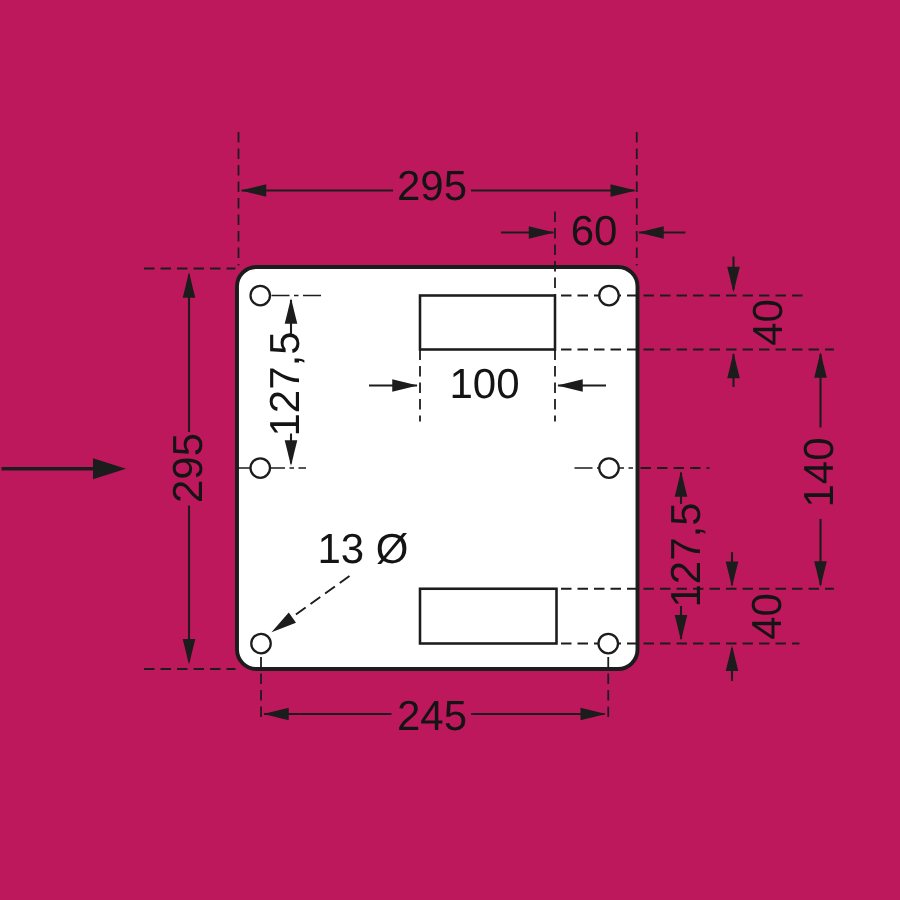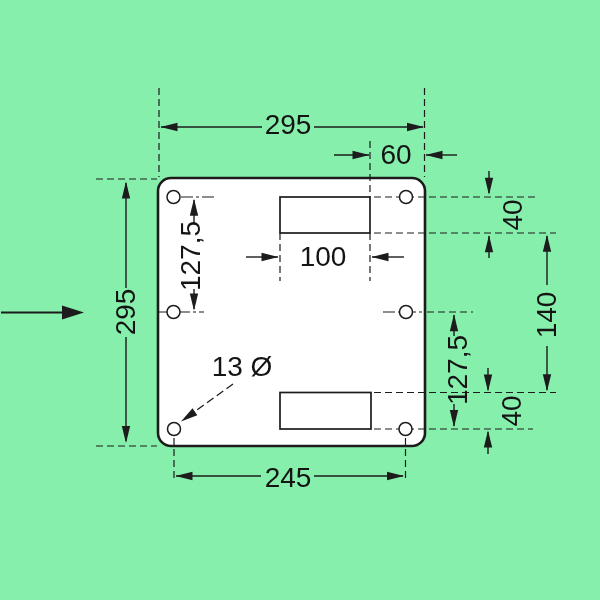--- a/index.html
+++ b/index.html
@@ -1,16 +1,16 @@
 <!DOCTYPE html>
 <html><head>
 <meta charset="utf-8">
 <style>
   html,body{margin:0;padding:0;background:#ffffff;}
-  .stage{position:relative;width:600px;height:600px;background:#86efac;overflow:hidden;}
+  .stage{position:relative;width:600px;height:600px;background:#be185d;overflow:hidden;}
   svg{display:block;}
   .plate{fill:#ffffff;stroke:#1c1c1c;stroke-width:2.6;}
   .slot{fill:#ffffff;stroke:#1c1c1c;stroke-width:1.7;}
   .hole{fill:#ffffff;stroke:#1c1c1c;stroke-width:1.5;}
   .dim{stroke:#1c1c1c;stroke-width:1.4;fill:none;}
   .thick{stroke:#1c1c1c;stroke-width:2.2;fill:none;}
   .dash{stroke:#1c1c1c;stroke-width:1.2;fill:none;stroke-dasharray:7 4;}
   .cline{stroke:#1c1c1c;stroke-width:1.1;fill:none;stroke-dasharray:12 3 3 3;}
   .lead{stroke:#1c1c1c;stroke-width:1.3;fill:none;stroke-dasharray:8 4;}
   .ah{fill:#1c1c1c;stroke:none;}

